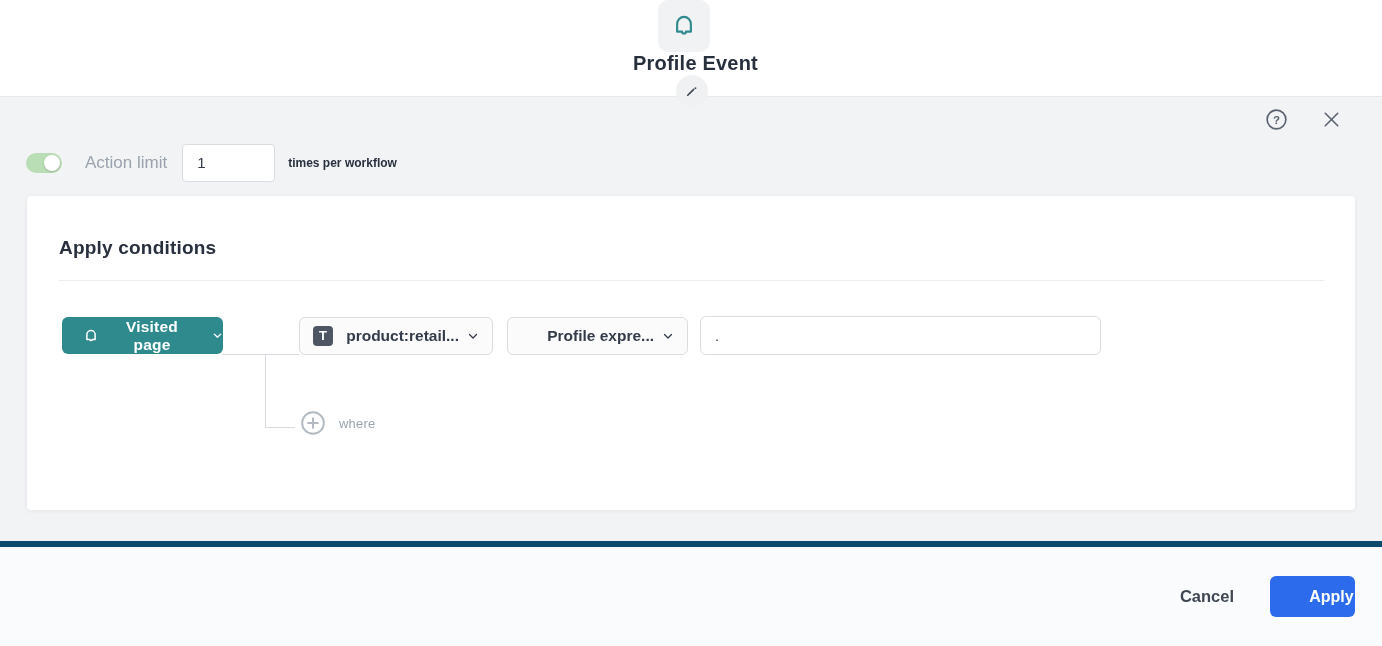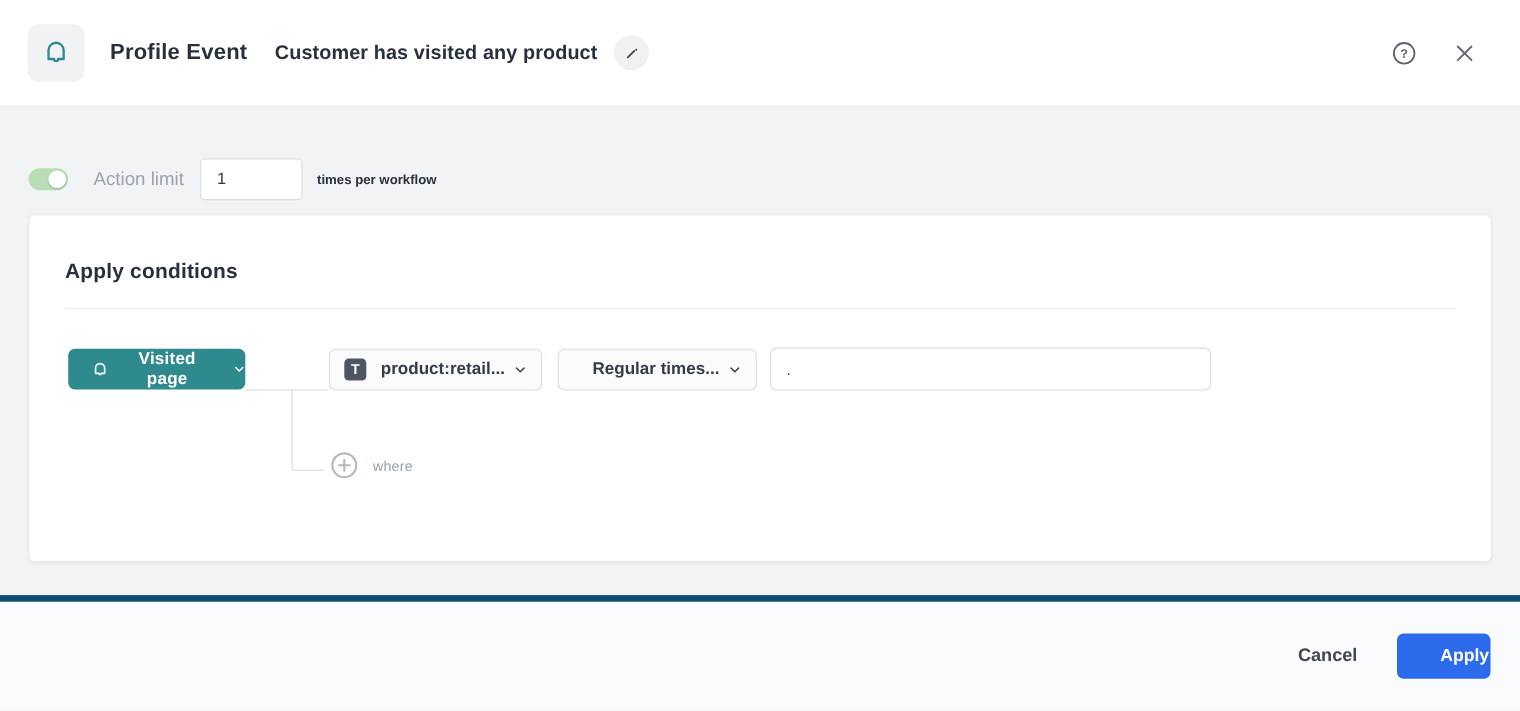--- a/index.html
+++ b/index.html
@@ -21,20 +21,21 @@
   }
 
   
   .header {
     height: 97px;
     background: #ffffff;
     border-bottom: 1px solid #e8eaed;
     display: flex;
     align-items: center;
     padding: 0 39px 0 25px;
+    flex-direction: column;
   }
   .event-icon-tile {
     width: 52px; height: 52px;
     background: #f1f2f4;
     border-radius: 10px;
     display: flex; align-items: center; justify-content: center;
     flex: 0 0 auto;
   }
   .header-title {
     font-size: 20px; font-weight: 700; color: var(--dark);
@@ -182,21 +183,20 @@
 
 <div class="header">
   <div class="event-icon-tile">
     <span style="display:flex;">
       <svg width="30" height="30" viewBox="0 0 24 24" fill="none">
         <path d="M6.5 16.5 v-6.3 a5.5 5.5 0 0 1 11 0 v6.3 h-4 a1.5 1.5 0 0 1 -3 0 Z" stroke="#2f8a8d" stroke-width="1.7" stroke-linejoin="round"></path>
       </svg>
     </span>
   </div>
   <div class="header-title">Profile Event</div>
-  <div class="header-subtitle">Customer has visited any product</div>
   <button class="edit-btn">
     <span style="display:flex;">
       <svg width="15" height="15" viewBox="0 0 24 24" fill="none">
         <line x1="6" y1="18" x2="15.5" y2="8.5" stroke="#3d4552" stroke-width="2.6" stroke-linecap="round"></line>
         <rect x="17" y="5.4" width="2.6" height="2.6" fill="#3d4552"></rect>
       </svg>
     </span>
   </button>
   <div class="header-right">
     <button class="icon-btn">
@@ -252,21 +252,21 @@
       <span class="t-badge">T</span>
       <span class="dd-label">product:retail...</span>
       <span class="chevron">
         <svg width="12" height="12" viewBox="0 0 24 24" fill="none">
           <polyline points="5,9 12,16 19,9" stroke="#333c48" stroke-width="2.6" stroke-linecap="round" stroke-linejoin="round"></polyline>
         </svg>
       </span>
     </div>
 
     <div class="dropdown dropdown-operator">
-      <span class="dd-label" style="padding-left:6px;">Regular times...</span>
+      <span class="dd-label" style="padding-left:6px;">Profile expre...</span>
       <span class="chevron">
         <svg width="12" height="12" viewBox="0 0 24 24" fill="none">
           <polyline points="5,9 12,16 19,9" stroke="#333c48" stroke-width="2.6" stroke-linecap="round" stroke-linejoin="round"></polyline>
         </svg>
       </span>
     </div>
 
     <input class="value-input" type="text" value="." style="">
   </div>
 

